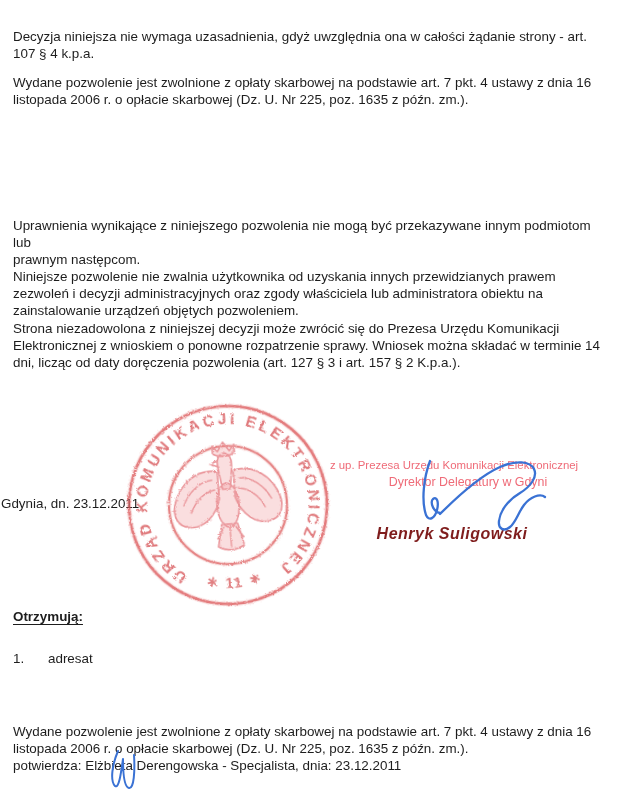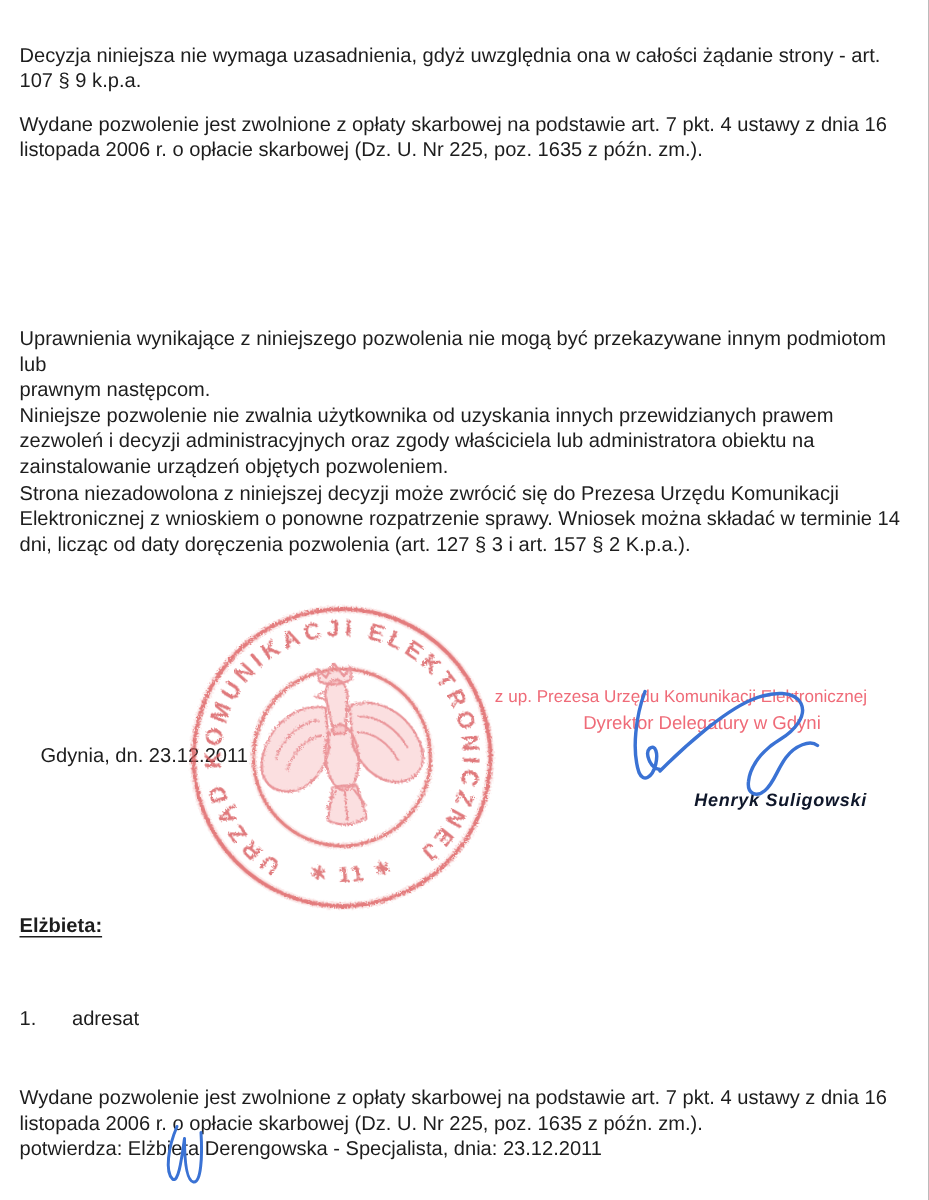--- a/index.html
+++ b/index.html
@@ -4,56 +4,56 @@
 <style>
   html,body{margin:0;padding:0;background:#888;}
   .page{
     position:relative;width:619px;height:800px;background:#ffffff;
     margin:0 auto;overflow:hidden;
     font-family:"Liberation Sans", sans-serif;
     color:#1d1d1d;font-size:13.4px;line-height:17px;
   }
   .abs{position:absolute;}
   .para{left:13px;width:594px;white-space:pre-line;}
-  .dateline{left:27px;top:495px;}
+  .dateline{left:1px;top:495px;}
   .stamp-wrap{left:124px;top:401px;width:208px;height:208px;pointer-events:none;}
   .ring-text{
     font-family:"Liberation Sans", sans-serif;
     font-size:15.5px;font-weight:bold;letter-spacing:3.1px;
     fill:#d95b5e;opacity:.88;
   }
   .stars-text{
     font-family:"Liberation Sans", sans-serif;
     font-size:14.5px;font-weight:bold;letter-spacing:2px;
     fill:#d95b5e;opacity:.85;
   }
   .sign-line1{left:328px;top:458px;width:252px;text-align:center;
     color:#ef6b78;font-size:11.4px;line-height:14px;}
   .sign-line2{left:342px;top:475px;width:252px;text-align:center;
     color:#ef6b78;font-size:12.4px;line-height:15px;}
-  .sign-name{left:326px;top:525px;width:252px;text-align:right;
-    color:#0f172a;font-size:12px;font-weight:bold;font-style:italic;letter-spacing:.5px;}
+  .sign-name{left:326px;top:525px;width:252px;text-align:center;
+    color:#7f1d1d;font-size:16px;font-weight:bold;font-style:italic;letter-spacing:.5px;}
   .signature-svg{left:412px;top:455px;width:140px;height:95px;}
   .paraph-svg{left:106px;top:745px;width:34px;height:50px;}
   .recip-heading{left:13px;top:608px;font-weight:bold;text-decoration:underline;text-underline-offset:3px;}
   .recip-row{left:13px;width:300px;}
   .recip-num{display:inline-block;width:35px;}
   .footer{left:13px;top:723px;width:594px;white-space:pre-line;}
   .stamp-stroke{fill:none;stroke:#dd5c5e;}
   .eagle{fill:rgba(238,138,142,0.30);stroke:#e88d92;stroke-width:1.6;stroke-linejoin:round;}
   .eagle-line{fill:none;stroke:#e88d92;stroke-width:1.4;stroke-linecap:round;}
   .sig-stroke{fill:none;stroke:#3a72d4;stroke-width:2.3px;stroke-linecap:round;stroke-linejoin:round;}
 </style>
 </head>
 <body>
 
 <div class="page">
 
   <div class="abs para" style="top:28px">Decyzja niniejsza nie wymaga uzasadnienia, gdyż uwzględnia ona w całości żądanie strony - art.
-107 § 9 k.p.a.</div>
+107 § 4 k.p.a.</div>
 
   <div class="abs para" style="top:74px">Wydane pozwolenie jest zwolnione z opłaty skarbowej na podstawie art. 7 pkt. 4 ustawy z dnia 16
 listopada 2006 r. o opłacie skarbowej (Dz. U. Nr 225, poz. 1635 z późn. zm.).</div>
 
   <div class="abs para" style="top:217px">Uprawnienia wynikające z niniejszego pozwolenia nie mogą być przekazywane innym podmiotom lub
 prawnym następcom.
 Niniejsze pozwolenie nie zwalnia użytkownika od uzyskania innych przewidzianych prawem
 zezwoleń i decyzji administracyjnych oraz zgody właściciela lub administratora obiektu na
 zainstalowanie urządzeń objętych pozwoleniem.</div>
 
@@ -105,22 +105,22 @@
   <div class="abs sign-line2">Dyrektor Delegatury w Gdyni</div>
   <div class="abs sign-name">Henryk Suligowski</div>
 
   <div class="abs signature-svg">
     <svg width="140" height="95" viewBox="0 0 140 95">
       <path class="sig-stroke" d="M 18,6 C 12,22 9,45 14,60 C 17,67 23,63 25,55 C 27,47 25,41 21,44 C 18,47 21,57 28,58"></path>
       <path class="sig-stroke" d="M 28,59 C 45,42 70,20 88,12 C 104,5 118,6 122,14 C 126,22 118,32 108,38 C 96,45 88,56 87,66 C 86,74 92,77 98,72 C 104,67 106,58 112,50 C 118,42 128,38 133,42"></path>
     </svg>
   </div>
 
-  <div class="abs recip-heading">Elżbieta:</div>
-  <div class="abs recip-row" style="top:670px">
+  <div class="abs recip-heading">Otrzymują:</div>
+  <div class="abs recip-row" style="top:650px">
     <span class="recip-num">1.</span><span>adresat</span>
   </div>
 
   <div class="abs footer">Wydane pozwolenie jest zwolnione z opłaty skarbowej na podstawie art. 7 pkt. 4 ustawy z dnia 16
 listopada 2006 r. o opłacie skarbowej (Dz. U. Nr 225, poz. 1635 z późn. zm.).
 potwierdza: Elżbieta Derengowska - Specjalista, dnia: 23.12.2011</div>
 
   <div class="abs paraph-svg">
     <svg width="34" height="50" viewBox="0 0 34 50">
       <path class="sig-stroke" style="stroke-width:2px" d="M 12,6 C 6,20 4,36 9,41 C 13,44 15,28 17,14 M 17,14 C 17,28 18,42 23,43 C 28,44 29,26 28,10"></path>

